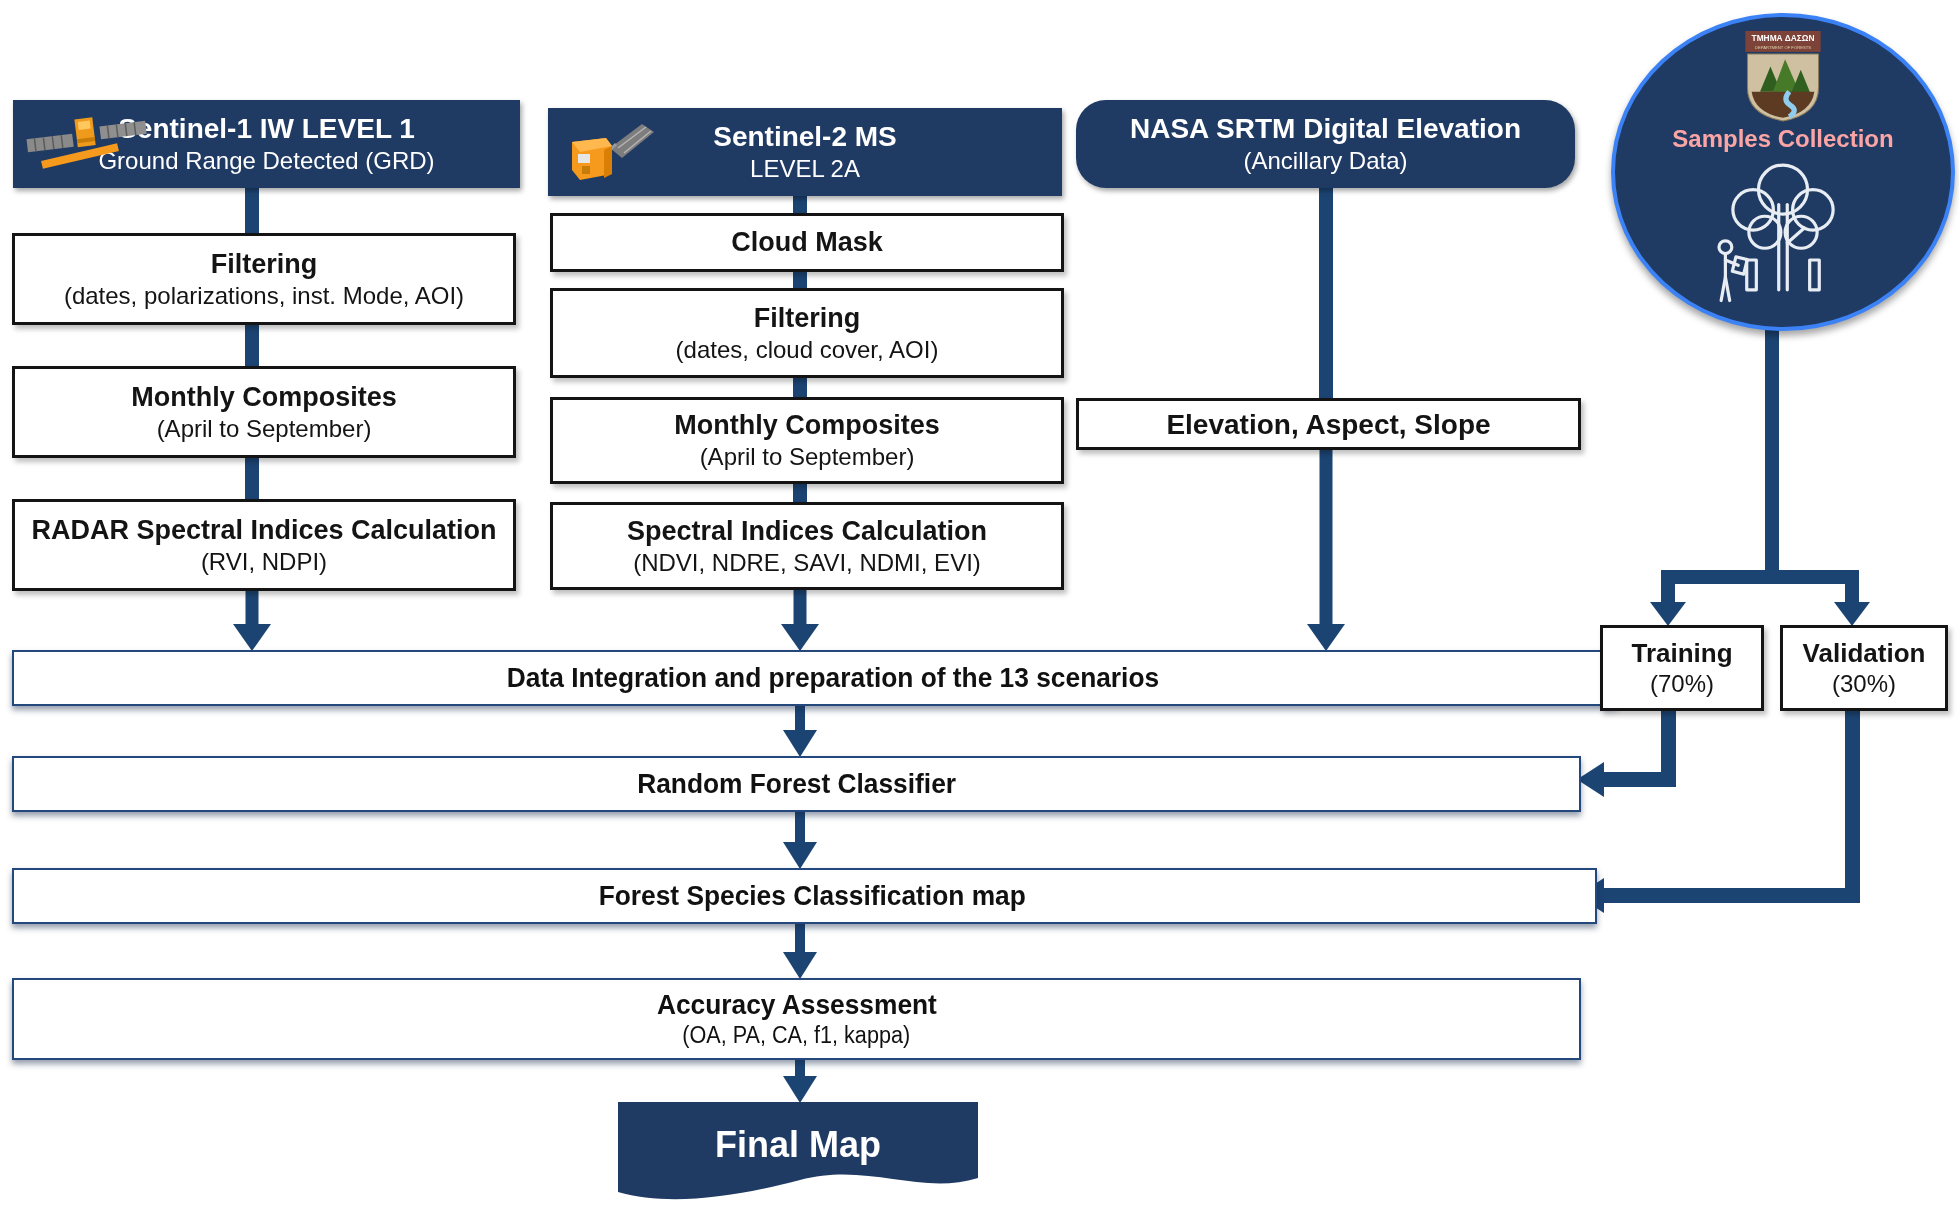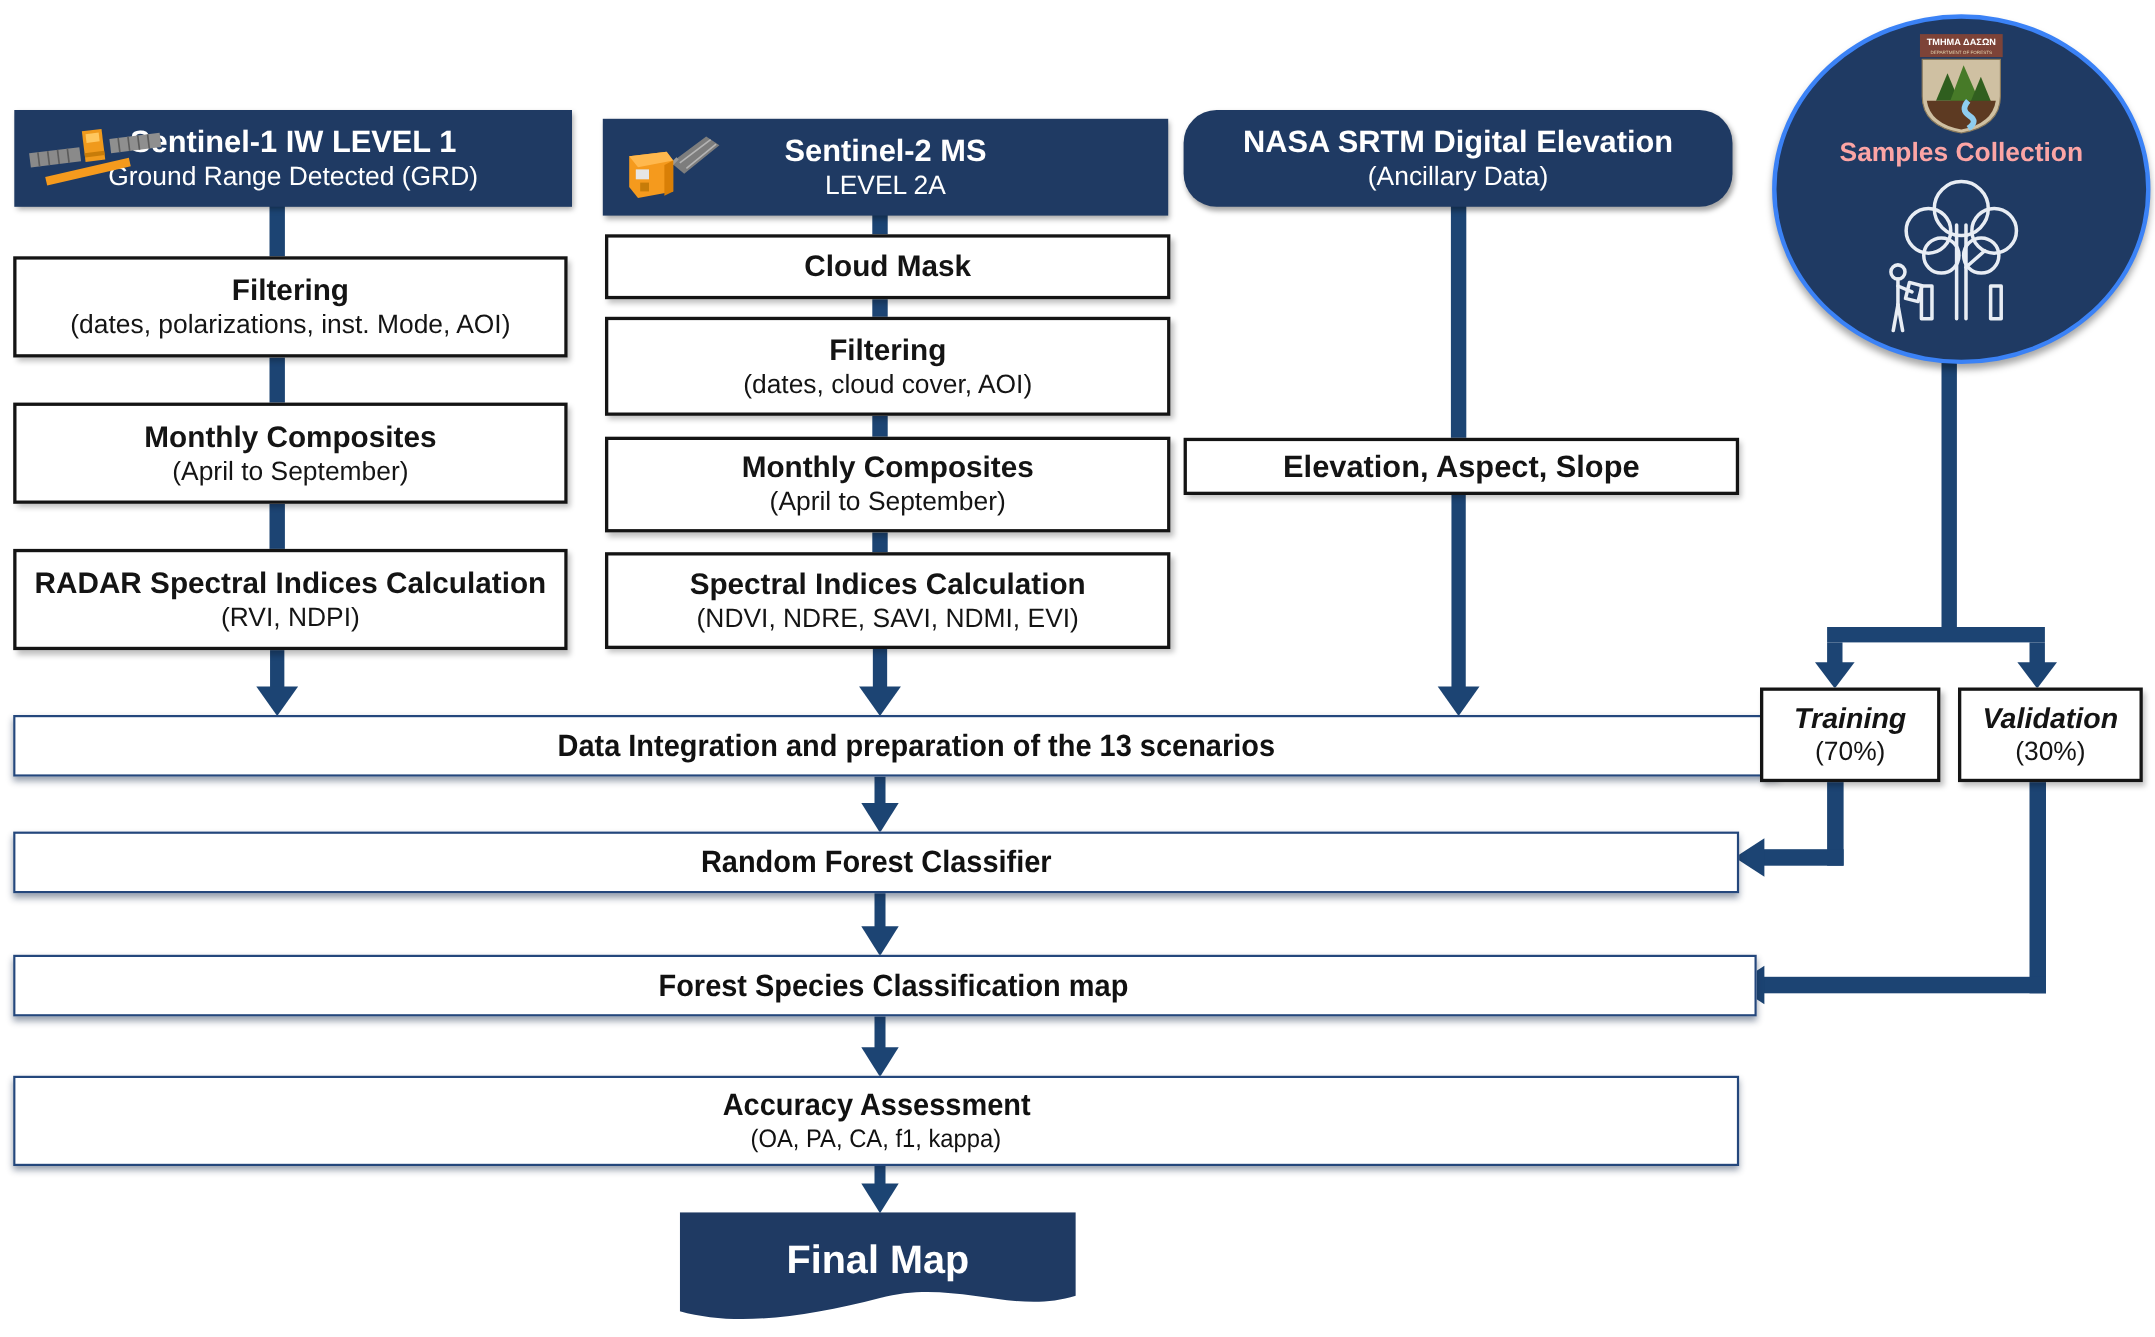--- a/index.html
+++ b/index.html
@@ -36,21 +36,21 @@
   }
   .wide .t{font-weight:bold;font-size:28px;line-height:32px;display:inline-block;transform:scaleX(.94);}
   .wide .s{font-size:23px;line-height:28px;display:inline-block;transform:scaleX(.94);}
 
   
   .sbox{
     position:absolute;z-index:3;background:#ffffff;border:3px solid #141414;
     display:flex;flex-direction:column;align-items:center;justify-content:center;text-align:center;
     color:#141414;box-shadow:3px 4px 5px rgba(0,0,0,.25);
   }
-  .sbox .t{font-weight:bold;font-size:26px;line-height:31px;font-style:italic;}
+  .sbox .t{font-weight:bold;font-size:26px;line-height:31px;}
   .sbox .s{font-size:24px;line-height:29px;}
 
   
   .circle{
     position:absolute;left:1611px;top:13px;width:336px;height:310px;z-index:2;
     background:#1f3a63;border:4px solid #3b82f6;border-radius:50%;
     display:flex;flex-direction:column;align-items:center;
     box-shadow:0 5px 7px rgba(0,0,0,.35);
   }
   .circle .title{color:#fca5a5;font-weight:bold;font-size:24px;margin-top:2px;}

